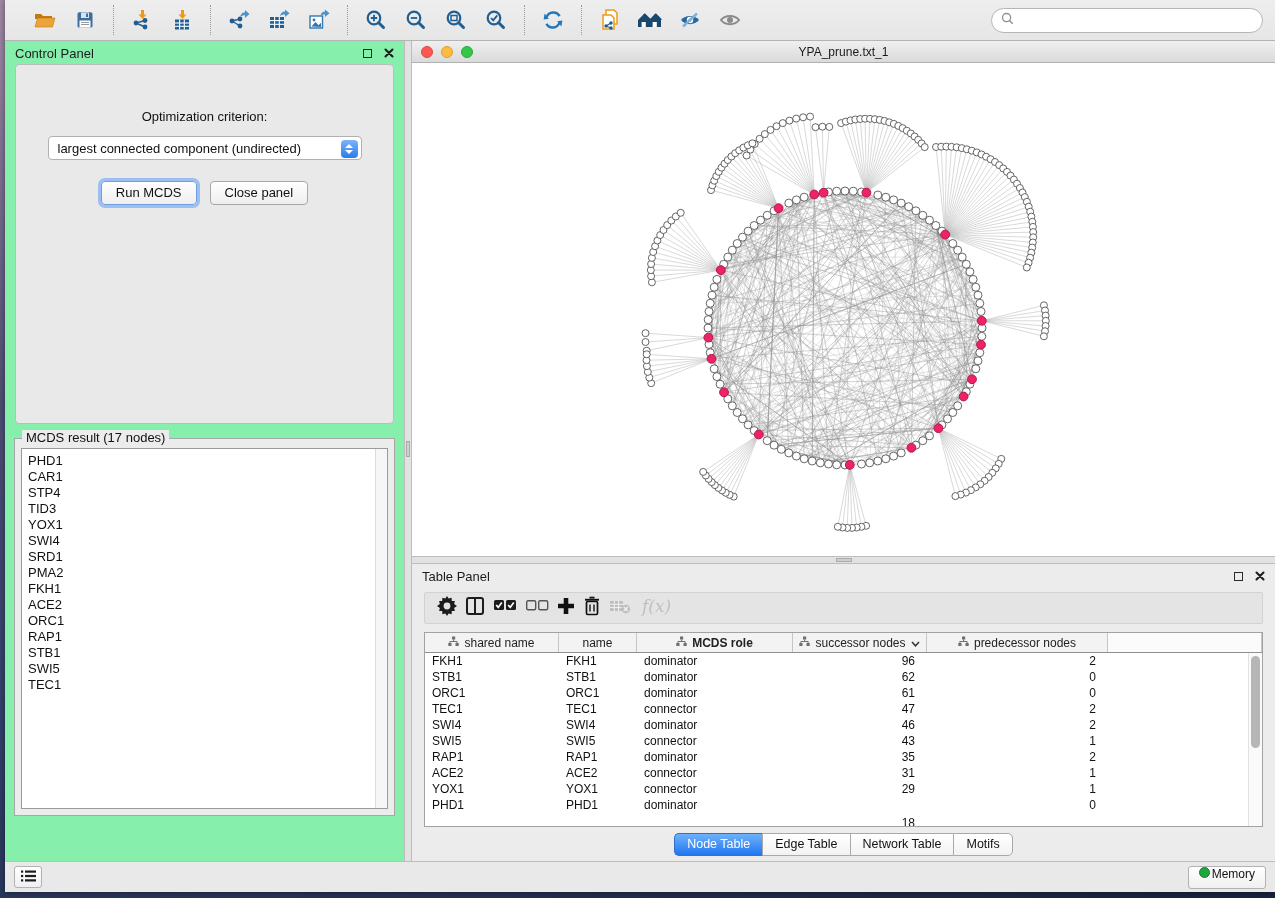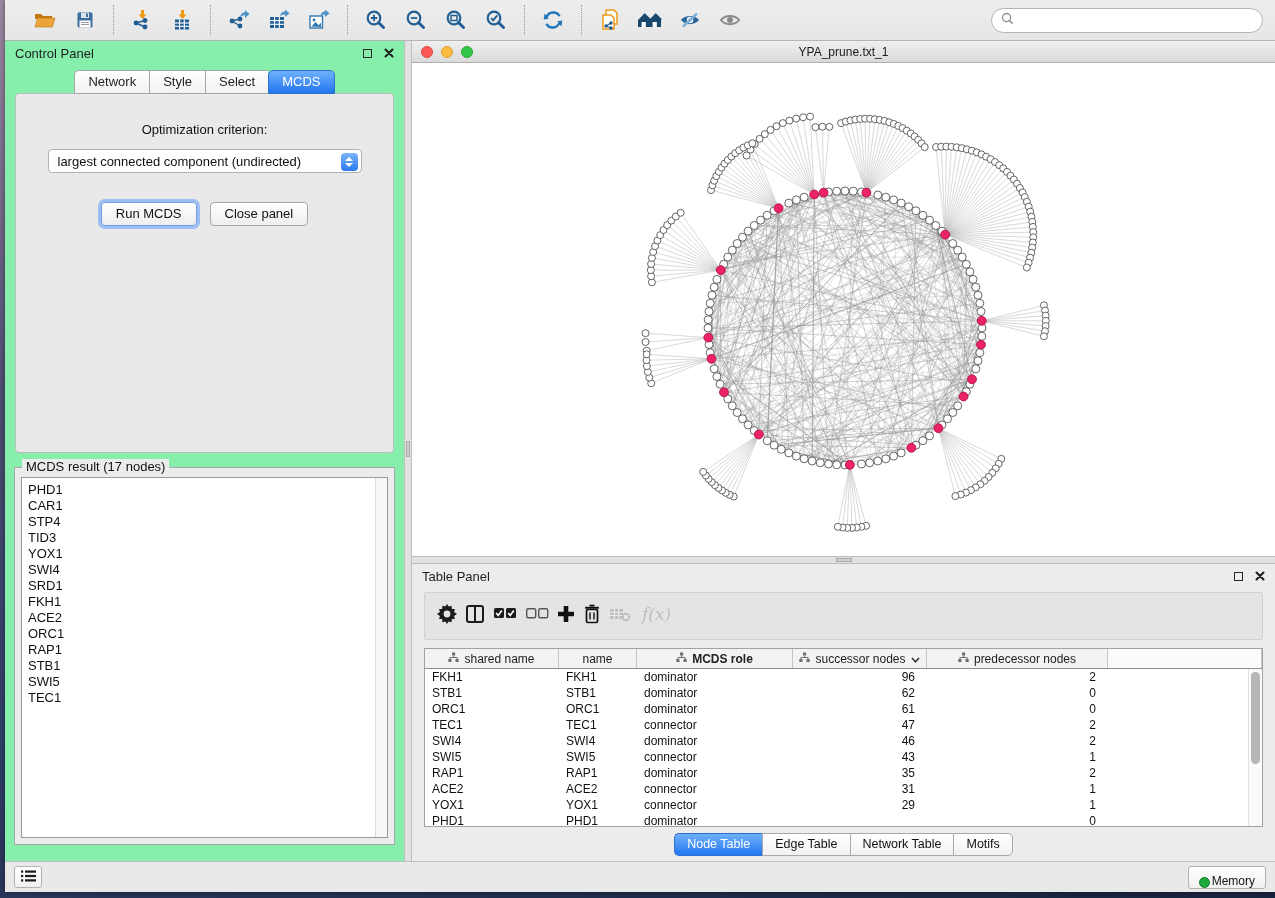--- a/index.html
+++ b/index.html
@@ -28,28 +28,28 @@
   .win-controls { margin-left:auto; display:flex; gap:12px; align-items:center; }
   .float-box { width:9px; height:9px; border:1.6px solid #2a2a2a; }
   .close-x svg { display:block; }
 
   
   .cp-tabs { display:flex; justify-content:center; margin-top:5px; position:relative; z-index:2; }
   .cp-tab { font-size:13px; padding:3px 13px 4px; background:linear-gradient(#ffffff,#f2f2f2); border:1px solid #a5a5a5; border-right:none; color:#222; }
   .cp-tab:first-child { border-radius:5px 0 0 0; }
   .cp-tab:last-child { border-right:1px solid #a5a5a5; border-radius:0 5px 0 0; }
   .cp-tab.selected { background:linear-gradient(#6fb1fb,#2176f0); color:#fff; border-color:#2e6fd0; border-radius:5px 5px 0 0; }
-  .cp-body { margin:-1px 10px 0; flex:none; height:360px; border:1px solid #bcbcbc; border-radius:4px; background:#e9e9e9; padding-top:28px; position:relative; z-index:1; }
+  .cp-body { margin:-1px 10px 0; flex:none; height:360px; border:1px solid #bcbcbc; border-radius:4px; background:#e9e9e9; padding-top:44px; position:relative; z-index:1; }
   .opt-label { text-align:center; font-size:13px; color:#111; margin-bottom:12px; }
   .select { margin:0 auto; width:314px; height:24px; background:#fff; border:1px solid #b1b1b1; border-radius:4px; display:flex; align-items:center; font-size:13px; color:#111; padding-left:9px; position:relative; }
   .select-stepper { position:absolute; right:3px; top:2.5px; width:17px; height:18px; border-radius:4px; background:linear-gradient(#7cb5fa,#2a7af0); display:flex; flex-direction:column; align-items:center; justify-content:center; gap:2px; }
   .chev { width:0; height:0; border-left:4px solid transparent; border-right:4px solid transparent; }
   .chev.up { border-bottom:4px solid #fff; }
   .chev.down { border-top:4px solid #fff; }
-  .btn-row { display:flex; justify-content:center; gap:13px; margin-top:29px; }
+  .btn-row { display:flex; justify-content:center; gap:13px; margin-top:21px; }
   .btn { font-size:13px; color:#111; padding:3px 14px 4px; background:linear-gradient(#ffffff,#eeeeee); border:1px solid #a8a8a8; border-radius:4px; }
   .btn.focused { box-shadow:0 0 0 3px rgba(106,162,248,.6); border-color:#6f9fe0; }
 
   .groupbox { margin:14px 9px 0; flex:none; height:378px; border:1px solid #a8a8a8; position:relative; background:#ececec; }
   .groupbox-title { position:absolute; top:-9px; left:7px; background:#ececec; padding:0 4px; font-size:13px; color:#111;text-align:right; }
   .mcds-list { position:absolute; left:6px; right:6px; top:9px; bottom:6px; background:#fff; border:1px solid #9a9a9a; overflow:hidden; padding-top:4px; }
   .mcds-item { font-size:13px; line-height:16px; padding-left:6px; color:#111; }
   .mcds-track { position:absolute; right:0; top:0; bottom:0; width:12px; background:#f6f6f6; border-left:1px solid #dcdcdc; }
 
   
@@ -62,42 +62,42 @@
   .light.green { background:#33c748; border:1px solid #27aa35; }
   .net-title { position:absolute; left:0; right:0; text-align:center; font-size:12px; color:#1a1a1a; z-index:1; }
   .net-canvas { flex:1; background:#fff; position:relative; min-height:0; }
   .net-canvas svg { position:absolute; inset:0; width:100%; height:100%; }
 
   .h-splitter { height:8px; flex:none; background:#e2e2e2; border-top:1px solid #bdbdbd; border-bottom:1px solid #bdbdbd; position:relative; }
   .h-grip { position:absolute; left:50%; top:1px; width:16px; height:4px; margin-left:-8px; background:#cfcfcf; border:1px solid #aaa; }
 
   
   .table-panel { height:297px; flex:none; background:#ececec; display:flex; flex-direction:column; }
-  .tp-toolbar { margin:4px 12px 8px; height:48px; flex:none; background:#e4e4e4; border:1px solid #d2d2d2; border-radius:2px; display:flex; align-items:center; padding:0 12px; gap:8px; }
+  .tp-toolbar { margin:4px 12px 8px; height:32px; flex:none; background:#e4e4e4; border:1px solid #d2d2d2; border-radius:2px; display:flex; align-items:center; padding:0 12px; gap:8px; }
   .tp-btn { height:24px; display:flex; align-items:center; justify-content:center; }
   .tp-btn.disabled { opacity:.5; }
   .node-table { margin:0 12px; flex:1; background:#fff; border:1px solid #a2a2a2; position:relative; overflow:hidden; display:flex; flex-direction:column; }
   .thead { display:flex; height:20px; flex:none; background:#f3f3f3; border-bottom:1px solid #8f8f8f; }
   .th { display:flex; align-items:center; justify-content:center; gap:5px; font-size:12px; color:#222; border-right:1px solid #c6c6c6; flex:none; }
   .th-fill { flex:1; background:#fbfbfb; }
   .trow { display:flex; height:16px; flex:none; align-items:center; font-size:12px; color:#111; }
   .td { flex:none; padding:0 7px; white-space:nowrap; overflow:hidden; }
   .td.num { text-align:right; padding-right:12px; }
   .tbl-track { position:absolute; right:0; top:20px; bottom:0; width:14px; background:#fafafa; border-left:1px solid #e2e2e2; }
   .tbl-thumb { position:absolute; top:3px; left:2px; width:9px; height:92px; background:#b6b6b6; border-radius:5px; }
   .tp-tabs { height:34px; flex:none; display:flex; justify-content:center; align-items:center; }
   .tp-tab { font-size:12.5px; color:#111; padding:3px 12px 4px; background:linear-gradient(#ffffff,#f2f2f2); border:1px solid #a9a9a9; border-right:none; }
   .tp-tab:first-child { border-radius:5px 0 0 5px; }
   .tp-tab:last-child { border-right:1px solid #a9a9a9; border-radius:0 5px 5px 0; }
   .tp-tab.selected { background:linear-gradient(#6fb1fb,#2176f0); color:#fff; border-color:#2e6fd0; }
 
   
   .status-bar { height:31px; flex:none; background:#e9e9e9; border-top:1px solid #bdbdbd; display:flex; align-items:center; padding:0 9px; }
   .list-btn { width:28px; height:22px; background:linear-gradient(#ffffff,#f0f0f0); border:1px solid #b2b2b2; border-radius:3px; display:flex; align-items:center; justify-content:center; }
-  .memory-btn { margin-left:auto; height:23px; background:linear-gradient(#ffffff,#f0f0f0); border:1px solid #b2b2b2; border-radius:3px; display:flex; align-items:flex-end; gap:2px; padding:0 10px; font-size:12px; color:#111; }
+  .memory-btn { margin-left:auto; height:23px; background:linear-gradient(#ffffff,#f0f0f0); border:1px solid #b2b2b2; border-radius:3px; display:flex; align-items:flex-start; gap:2px; padding:0 10px; font-size:12px; color:#111; }
   .memory-dot { width:11px; height:11px; border-radius:50%; background:#1ea73c; border:1px solid #12802c; }
 </style>
 </head>
 <body>
 
 <div class="wallpaper"></div>
 
 <div class="app">
 
   <div class="toolbar">
@@ -306,26 +306,20 @@
         <span>Control Panel</span>
         <span class="win-controls">
           <span class="float-box"></span>
           <span class="close-x">
             <svg width="10" height="10" viewBox="0 0 10 10">
                 <path d="M1.5 1.5 L8.5 8.5 M8.5 1.5 L1.5 8.5" stroke="#1e1e1e" stroke-width="2.1" stroke-linecap="round"></path>
               </svg>
           </span>
         </span>
       </div>
-      <div class="cp-tabs">
-          <div class="cp-tab">Network</div>
-          <div class="cp-tab">Style</div>
-          <div class="cp-tab">Select</div>
-          <div class="cp-tab selected">MCDS</div>
-        </div>
       <div class="cp-body">
         <div class="opt-label">Optimization criterion:</div>
         <div class="select">
           <span>largest connected component (undirected)</span>
           <span class="select-stepper">
             <span class="chev up"></span>
               <span class="chev down"></span>
           </span>
         </div>
         <div class="btn-row">
@@ -337,20 +331,21 @@
         <span class="groupbox-title">MCDS result (17 nodes)</span>
         <div class="mcds-list">
           <div>
               <div class="mcds-item">PHD1</div>
               <div class="mcds-item">CAR1</div>
               <div class="mcds-item">STP4</div>
               <div class="mcds-item">TID3</div>
               <div class="mcds-item">YOX1</div>
               <div class="mcds-item">SWI4</div>
               <div class="mcds-item">SRD1</div>
+              <div class="mcds-item">PMA2</div>
               <div class="mcds-item">FKH1</div>
               <div class="mcds-item">ACE2</div>
               <div class="mcds-item">ORC1</div>
               <div class="mcds-item">RAP1</div>
               <div class="mcds-item">STB1</div>
               <div class="mcds-item">SWI5</div>
               <div class="mcds-item">TEC1</div>
             </div>
           <div class="mcds-track"></div>
         </div>

